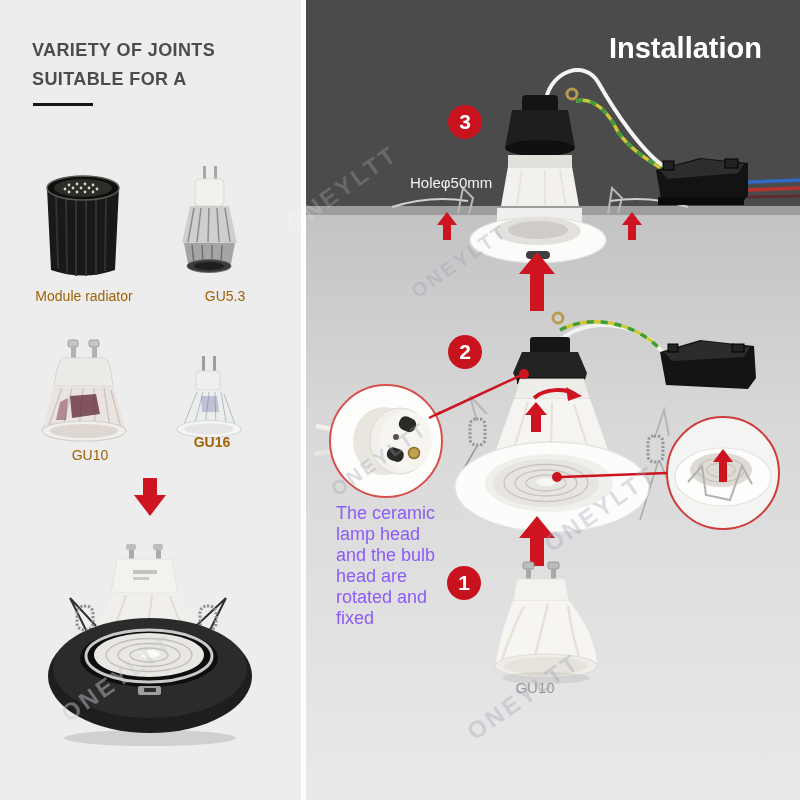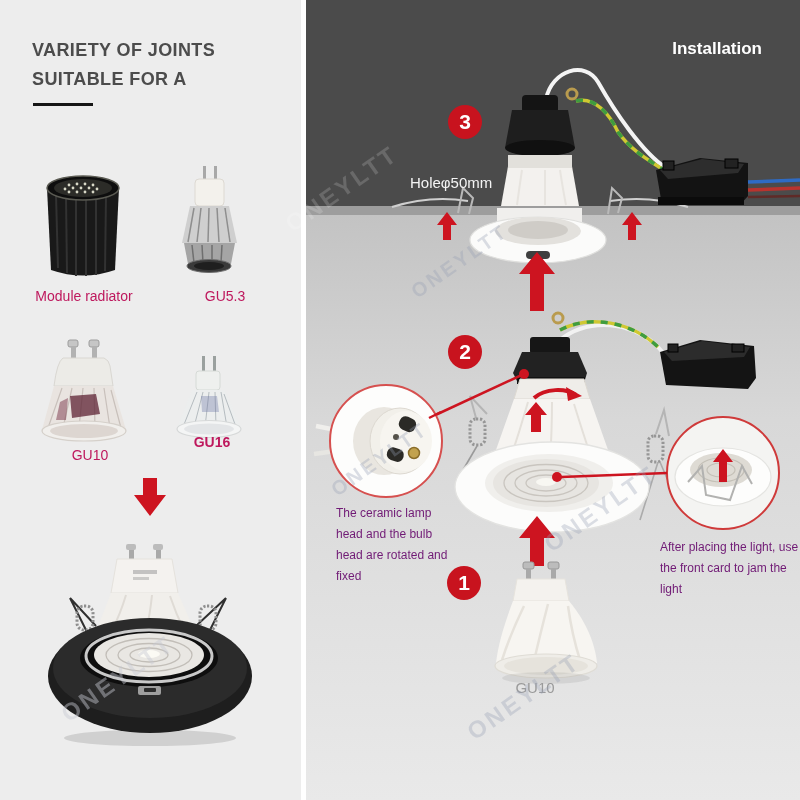--- a/index.html
+++ b/index.html
@@ -13,23 +13,23 @@
   .right-dark{left:306px;top:0;width:494px;height:206px;background:#4b4b4b;}
   .ceiling-strip{left:306px;top:206px;width:494px;height:9px;background:#9d9d9d;}
   .right-lower{left:306px;top:215px;width:494px;height:585px;
                background:linear-gradient(180deg,#c3c3c3 0%,#d8d8d8 35%,#e9e9e9 100%);}
 
   
   .left-title{left:32px;top:36px;width:250px;color:#4c4c4c;font-size:18px;
               font-weight:bold;letter-spacing:.4px;line-height:29px;}
   .title-underline{left:33px;top:103px;width:60px;height:3px;background:#161616;}
   .right-title{right:38px;top:30px;width:300px;text-align:right;color:#ffffff;
-               font-size:17px;font-weight:bold;line-height:37px;}
-  .prod-label{color:#be185d;font-size:14px;text-align:center;}
-  .caption{color:#701a75;font-size:12px;line-height:21px;}
+               font-size:29px;font-weight:bold;line-height:37px;}
+  .prod-label{color:#a16207;font-size:14px;text-align:center;}
+  .caption{color:#8b5cf6;font-size:18px;line-height:21px;}
   .hole-label{left:410px;top:174px;color:#f4f4f4;font-size:15px;}
   .gu10-step-label{left:500px;top:679px;width:70px;text-align:center;
                    color:#9a9a9a;font-size:15px;}
   .badge{width:34px;height:34px;border-radius:50%;background:#c8131e;color:#fff;
          font-size:21px;font-weight:bold;display:flex;align-items:center;
          justify-content:center;}
   .watermark{font-size:24px;font-weight:bold;letter-spacing:3px;
              transform:rotate(-35deg);transform-origin:left bottom;white-space:nowrap;}
   .wm-light{color:rgba(255,255,255,.17);}
   .wm-gray{color:rgba(150,158,180,.33);}
@@ -313,21 +313,20 @@
   <div class="abs prod-label" style="left:60px;top:447px;width:60px;">GU10</div>
   <div class="abs prod-label" style="left:182px;top:434px;width:60px;font-weight:bold;">GU16</div>
 
   <div class="abs hole-label">Holeφ50mm</div>
 
   <div class="abs badge" style="left:448px;top:105px;">3</div>
   <div class="abs badge" style="left:448px;top:335px;">2</div>
   <div class="abs badge" style="left:447px;top:566px;">1</div>
 
   <div class="abs caption" style="left:336px;top:503px;width:118px;">The ceramic lamp head and the bulb head are rotated and fixed</div>
-  <div class="abs caption" style="left:660px;top:537px;width:140px;">After placing the light, use the front card to jam the light</div>
 
   <div class="abs gu10-step-label">GU10</div>
 
   <div class="abs watermark wm-light" style="left:296px;top:210px;">ONEYLTT</div>
   <div class="abs watermark wm-gray" style="left:420px;top:280px;font-size:20px;">ONEYLTT</div>
   <div class="abs watermark wm-gray" style="left:340px;top:478px;font-size:20px;">ONEYLTT</div>
   <div class="abs watermark wm-gray" style="left:555px;top:530px;">ONEYLTT</div>
   <div class="abs watermark wm-gray" style="left:478px;top:718px;">ONEYLTT</div>
   <div class="abs watermark wm-soft" style="left:72px;top:700px;">ONEYLTT</div>
 

